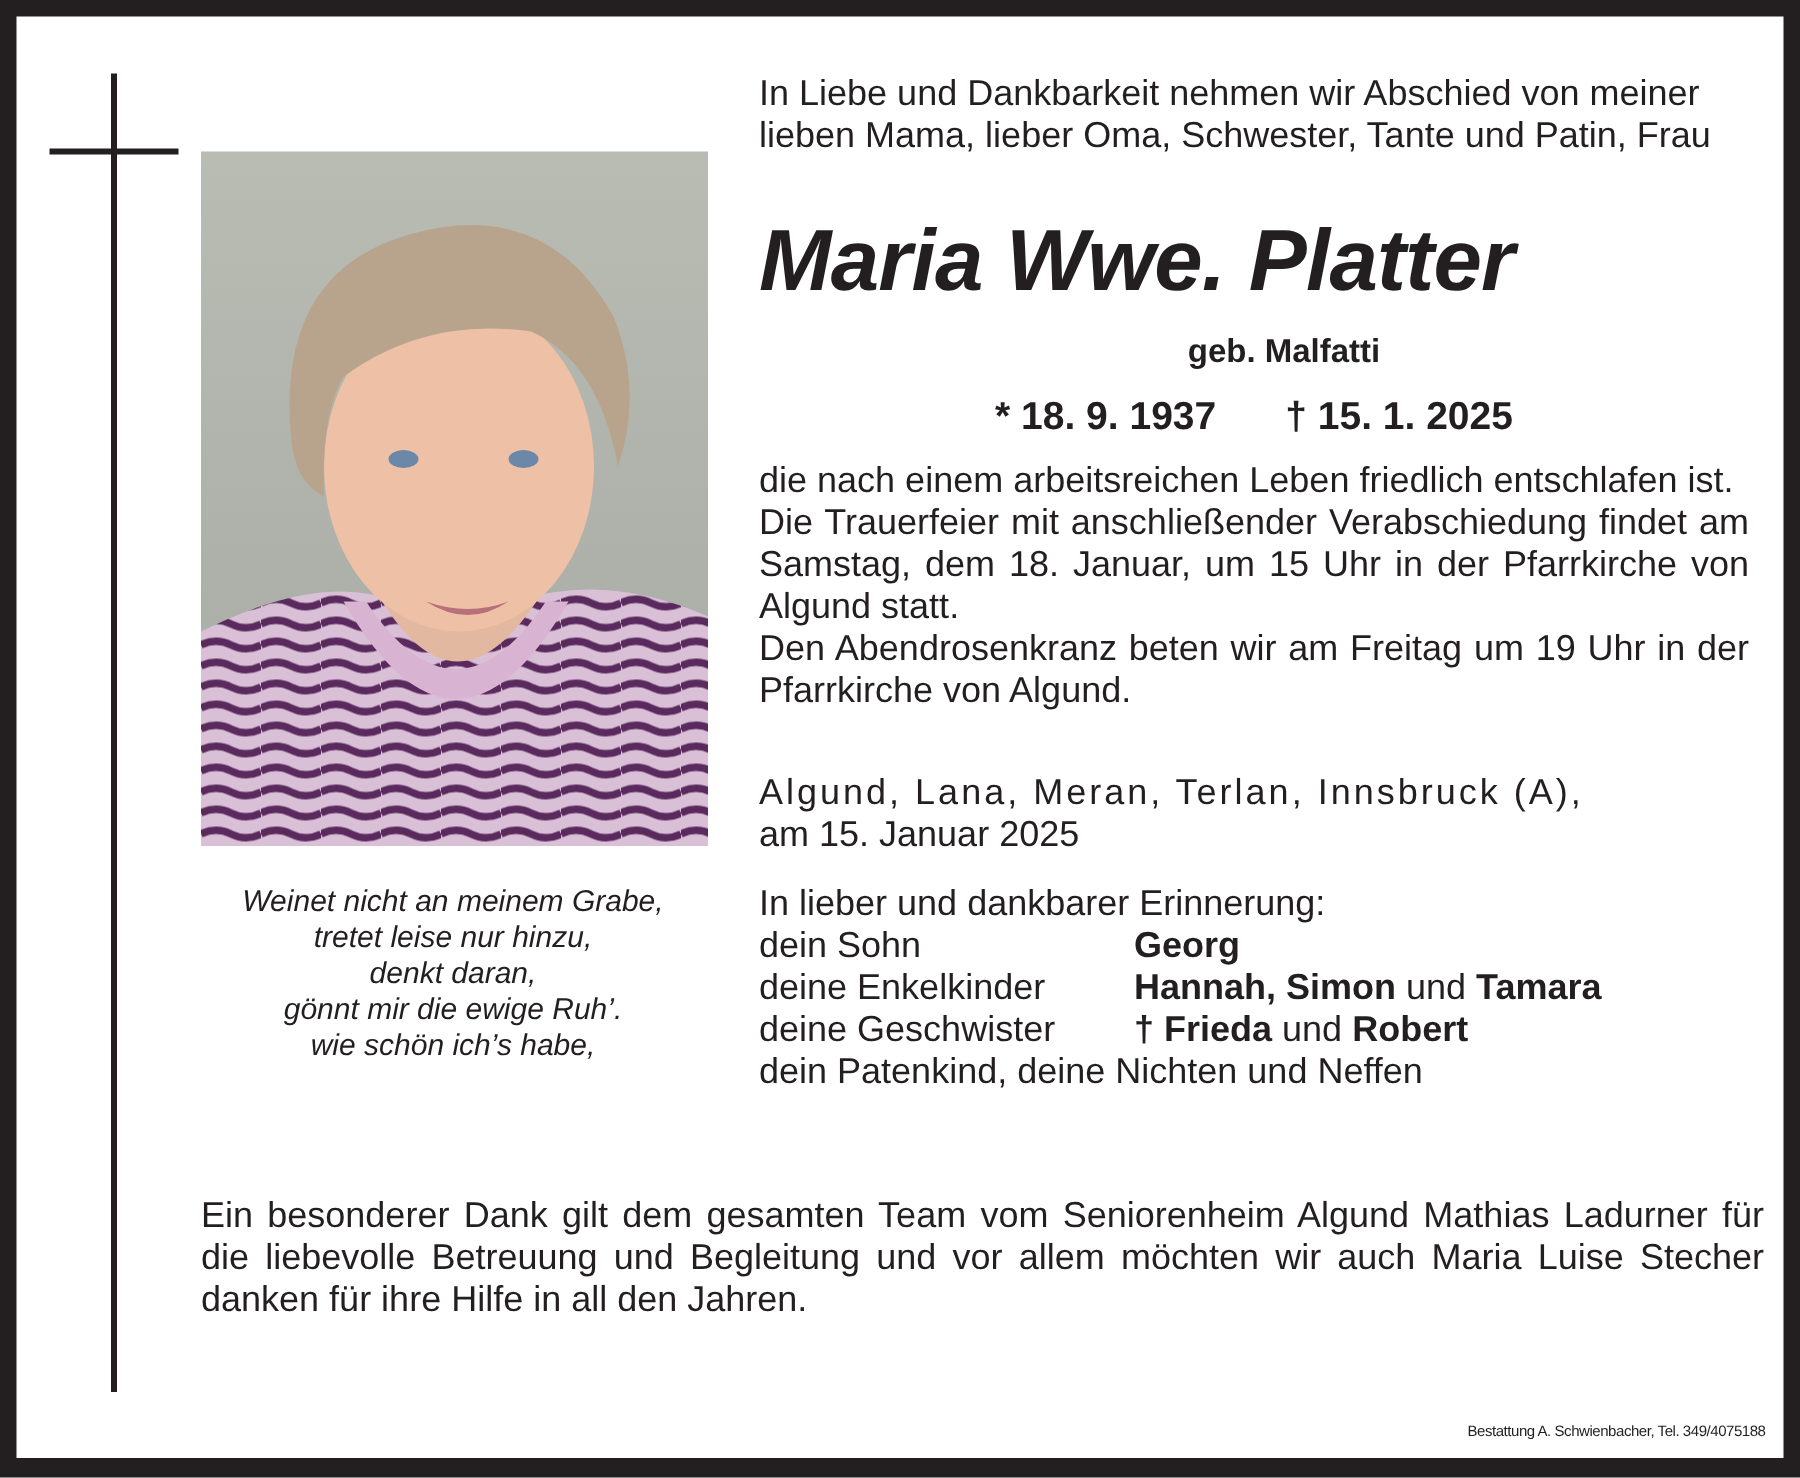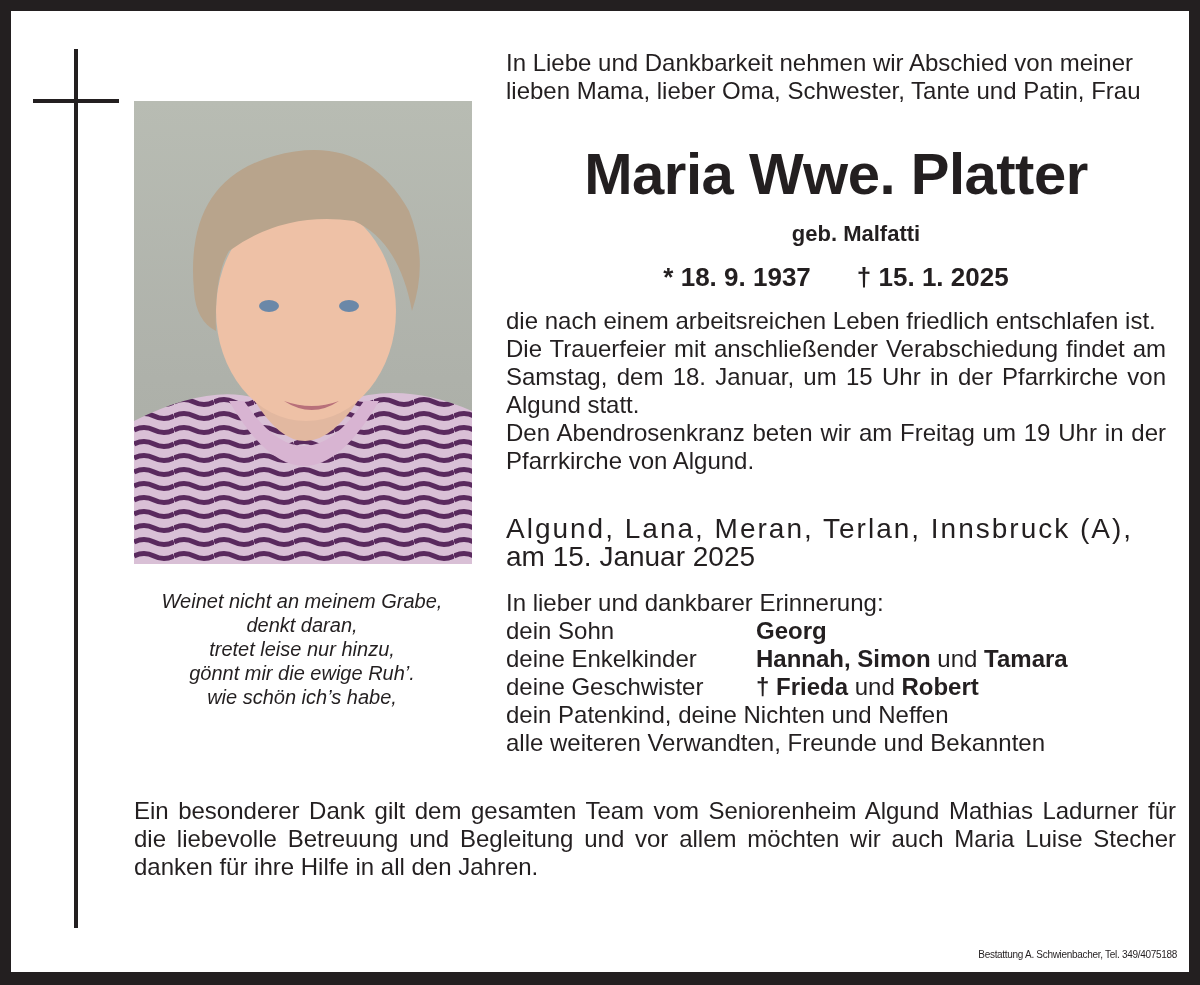--- a/index.html
+++ b/index.html
@@ -8,27 +8,27 @@
   .page { position:absolute; left:11px; top:11px; width:1178px; height:961px; background:#ffffff; }
   .cross-v { position:absolute; left:63px; top:38px; width:4px; height:879px; background:#231f20; }
   .cross-h { position:absolute; left:22px; top:88px; width:86px; height:4px; background:#231f20; }
   .photo { position:absolute; left:123px; top:90px; width:338px; height:463px; overflow:hidden;
            background:linear-gradient(180deg,#b8bcb3 0%,#aeb1aa 60%,#a9aca4 100%); }
   .photo svg { display:block; }
   .poem { position:absolute; left:116px; top:578px; width:350px; text-align:center;
           font-style:italic; font-size:20px; line-height:24px; }
   .col { position:absolute; left:495px; width:660px; }
   .intro { top:38px; font-size:24px; line-height:28px; }
-  .name { top:128px; width:660px; text-align:center; font-weight:bold; font-size:58px; line-height:70px; letter-spacing:-0.5px; }
+  .name { top:128px; width:660px; font-weight:bold; font-size:58px; line-height:70px; letter-spacing:-0.5px;font-style:italic; }
   .born { top:205px; width:660px; text-align:center; font-weight:bold; font-size:22px; line-height:36px; padding-left:40px; box-sizing:border-box; }
   .dates { top:250px; width:660px; text-align:center; font-weight:bold; font-size:26px; line-height:32px; }
   .dates span + span { margin-left:46px;text-align:right; }
   .body1 { top:296px; font-size:24px; line-height:28px; text-align:justify; }
   .body1 p { margin:0; }
-  .places { top:504px; font-size:28px; line-height:28px; }
+  .places { top:504px; font-size:24px; line-height:28px; }
   .places .sp { letter-spacing:2px; }
   .memory { top:578px; font-size:24px; line-height:28px; }
   .memory .row { display:flex; }
   .memory .lbl { width:250px; flex:none; }
   .memory b { font-weight:bold; }
   .thanks { position:absolute; left:123px; top:786px; width:1042px; font-size:24px; line-height:28px; text-align:justify; }
   .thanks p { margin:0; }
   .undertaker { position:absolute; right:12px; top:935px; font-size:10px; line-height:18px; letter-spacing:-0.3px; }
 </style>
 </head>
@@ -52,22 +52,22 @@
       <ellipse cx="172" cy="210" rx="90" ry="110" fill="#eec1a6"></ellipse>
       <path d="M60 190 Q50 80 140 55 Q230 30 275 110 Q295 160 278 210 Q265 140 220 120 Q150 110 95 150 Q80 175 82 230 Q62 220 60 190 Z" fill="#b8a48c"></path>
       <ellipse cx="135" cy="205" rx="10" ry="6" fill="#6b88a8"></ellipse>
       <ellipse cx="215" cy="205" rx="10" ry="6" fill="#6b88a8"></ellipse>
       <path d="M150 300 Q178 318 205 300 Q178 310 150 300 Z" fill="#b8707a"></path>
     </svg>
   </div>
 
   <div class="poem">
     <div>Weinet nicht an meinem Grabe,</div>
+    <div>tretet leise nur hinzu,</div>
     <div>denkt daran,</div>
-    <div>tretet leise nur hinzu,</div>
     <div>gönnt mir die ewige Ruh’.</div>
     <div>wie schön ich’s habe,</div>
   </div>
 
   <div class="col intro">In Liebe und Dankbarkeit nehmen wir Abschied von meiner lieben Mama, lieber Oma, Schwester, Tante und Patin, Frau</div>
   <div class="col name">Maria Wwe. Platter</div>
   <div class="col born">geb. Malfatti</div>
   <div class="col dates">
     <span>* 18. 9. 1937</span><span>† 15. 1. 2025</span>
   </div>
@@ -91,21 +91,20 @@
     </div>
     <div class="row">
       <span class="lbl">deine Enkelkinder</span>
       <span><b>Hannah, Simon</b><span style="white-space:pre"> und </span><b>Tamara</b></span>
     </div>
     <div class="row">
       <span class="lbl">deine Geschwister</span>
       <span><span style="white-space:pre;font-weight:bold">† </span><b>Frieda</b><span style="white-space:pre"> und </span><b>Robert</b></span>
     </div>
     <div>dein Patenkind, deine Nichten und Neffen</div>
-    <div>alle weiteren Verwandten, Freunde und Bekannten</div>
   </div>
 
   <div class="thanks">
     <p>Ein besonderer Dank gilt dem gesamten Team vom Seniorenheim Algund Mathias Ladurner für die liebevolle Betreuung und Begleitung und vor allem möchten wir auch Maria Luise Stecher danken für ihre Hilfe in all den Jahren.</p>
   </div>
 
   <div class="undertaker">Bestattung A. Schwienbacher, Tel. 349/4075188</div>
 </div>
 
 </body></html>

